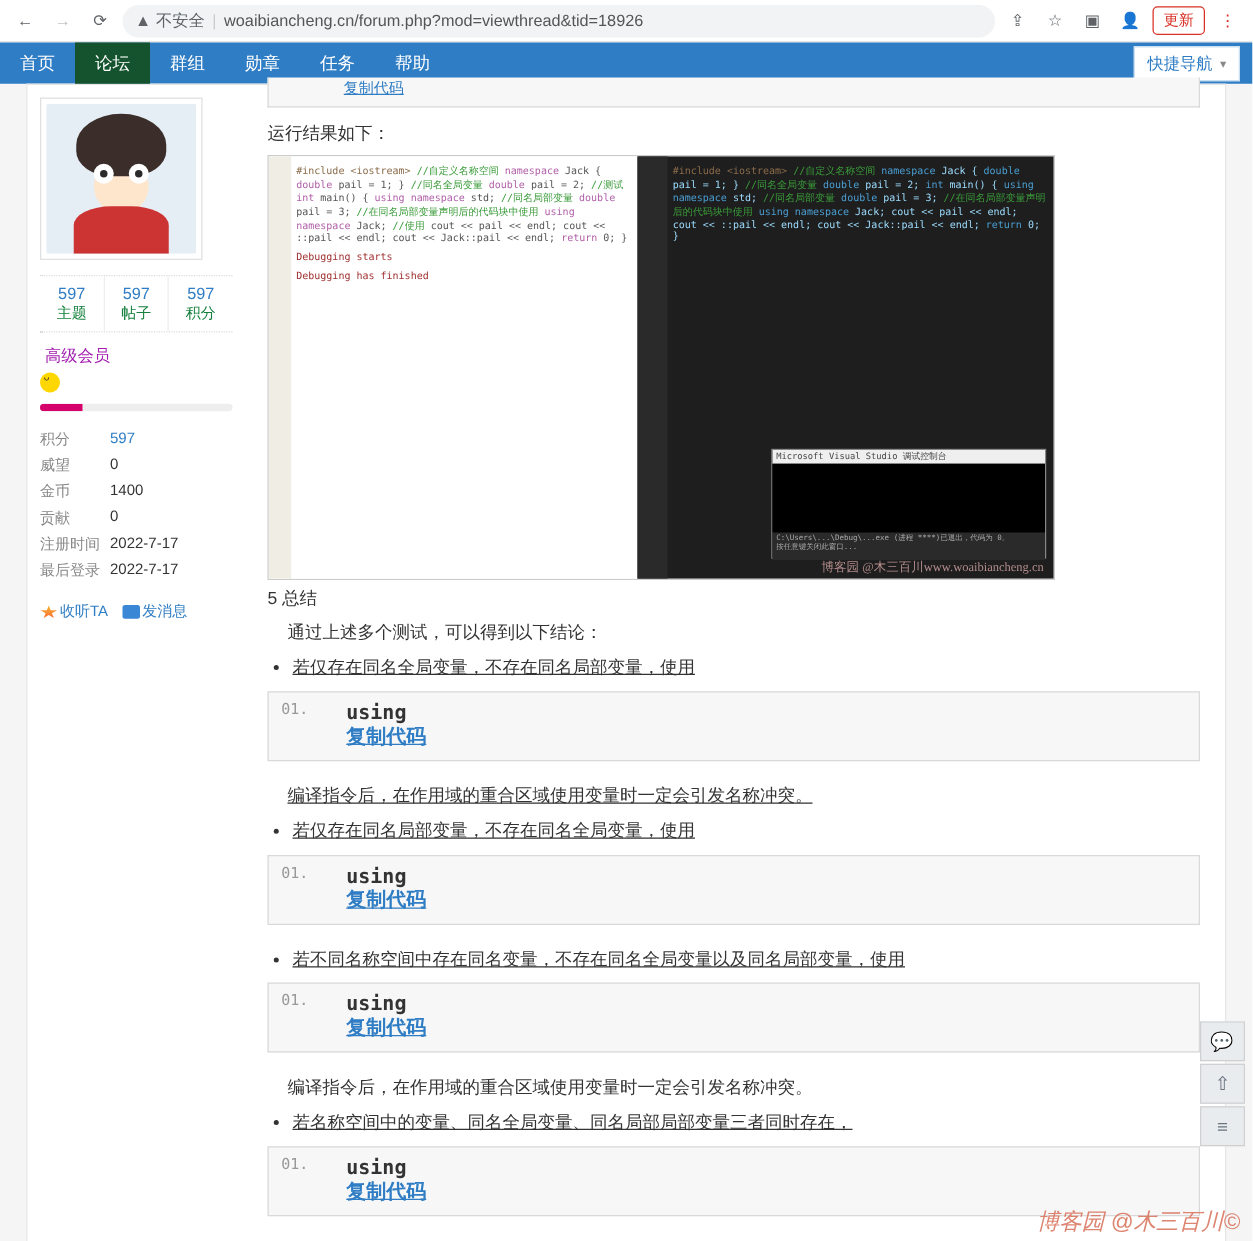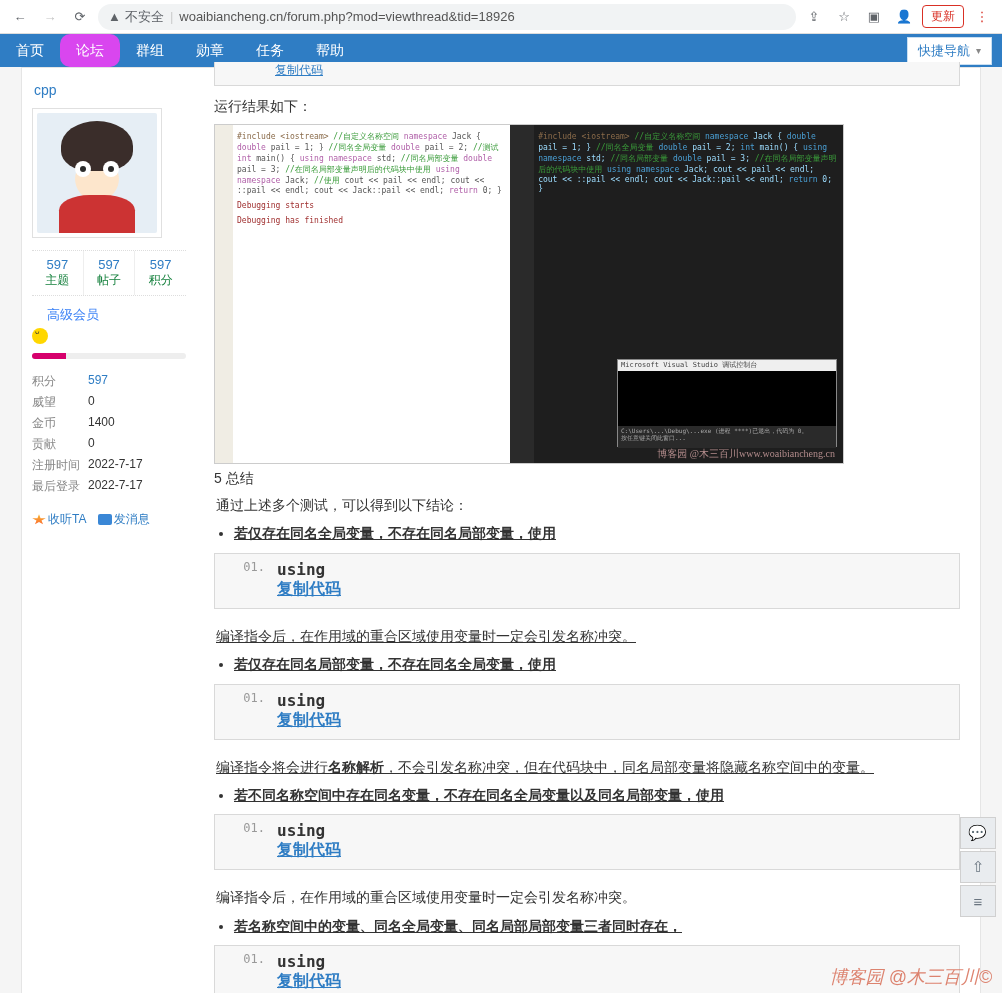--- a/index.html
+++ b/index.html
@@ -6,64 +6,64 @@
 body { font-family:"Microsoft YaHei",Arial,sans-serif; font-size:13px; color:#333; background:#fff; }
 .browser-bar { height:34px; display:flex; align-items:center; padding:0 8px; gap:6px; border-bottom:1px solid #ddd; }
 .nav-btn { width:24px; height:24px; display:flex; align-items:center; justify-content:center; color:#5f6368; user-select:none; cursor:default; }
 .nav-btn.disabled { color:#c4c4c4; }
 .url-bar { flex:1; height:26px; background:#f1f3f4; border-radius:13px; display:flex; align-items:center; padding:0 10px; gap:6px; font-size:13px; color:#555; }
 .url-warn { display:flex; align-items:center; gap:4px; color:#5f6368; }
 .icon-btn { width:24px; height:24px; display:flex; align-items:center; justify-content:center; color:#5f6368; }
 .update-btn { border:1px solid #d93025; color:#d93025; border-radius:4px; padding:2px 8px; font-size:12px; }
 .page { background:#f5f5f5; }
 .topnav { background:#2f7dc4; height:33px; display:flex; align-items:center; color:#fff; padding:0 10px 0 0; }
-.topnav-item { padding:0 16px; height:33px; display:flex; align-items:center; font-size:14px;border-radius:10px; }
-.topnav-item.active { background:#d946ef; }
+.topnav-item { padding:0 16px; height:33px; display:flex; align-items:center; font-size:14px; }
+.topnav-item.active { background:#14532d; }
 .quick-nav { margin-left:auto; background:#fff; color:#2f7dc4; border:1px solid #c9dff2; padding:4px 10px; font-size:13px; display:flex; align-items:center; gap:6px; }
 .quick-nav::after { content:"▾"; font-size:10px; color:#888; }
 .content { max-width:960px; margin:0 auto; background:#fff; border:1px solid #e5e5e5; display:flex; }
 .sidebar { width:174px; padding:10px 10px 30px 10px; }
 .username { color:#2f7dc4; font-size:14px; padding:4px 2px 10px 2px; font-weight:500; }
 .avatar-wrap { border:1px solid #e0e0e0; padding:4px; width:130px; margin-bottom:12px; }
 .avatar { width:120px; height:120px; background:radial-gradient(circle at 50% 55%,#fde6cc 0 24%,transparent 25%),linear-gradient(#e6eef5,#e6eef5); border-radius:2px; position:relative; overflow:hidden; }
 .avatar::before { content:""; position:absolute; top:8px; left:24px; width:72px; height:50px; background:#3a2d2a; border-radius:50% 50% 40% 40%; }
 .avatar::after { content:""; position:absolute; bottom:0; left:22px; width:76px; height:38px; background:#c33; border-radius:40% 40% 0 0; }
 .eyes { position:absolute; top:48px; left:38px; width:44px; height:16px; display:flex; justify-content:space-between; }
 .eye { width:16px; height:16px; background:#fff; border-radius:50%; display:flex; align-items:center; justify-content:center; }
 .eye::after { content:""; width:6px; height:6px; background:#2a2a2a; border-radius:50%; }
 .stat-row { display:flex; border-top:1px dotted #ddd; border-bottom:1px dotted #ddd; margin-bottom:10px; }
 .stat { flex:1; text-align:center; padding:6px 0; }
 .stat+.stat { border-left:1px solid #eee; }
 .stat-num { color:#2f7dc4; font-size:13px; }
 .stat-lbl { color:#15803d; font-size:12px; }
-.rank { color:#3b82f6; margin:8px 15px 4px; }
+.rank { color:#a21caf; margin:8px 4px 4px; }
 .smiley { width:16px; height:16px; background:gold; border-radius:50%; display:inline-block; position:relative; }
 .smiley::after { content:"ᵕ"; position:absolute; top:-2px; left:3px; font-size:12px; }
 .progress { height:6px; background:#eee; margin:6px 0 12px; border-radius:3px; overflow:hidden; }
 .progress div { height:100%; width:22%; background:#d6006c; }
 .info-row { display:flex; font-size:12px; padding:2px 0; color:#555; }
 .info-k { width:56px; color:#888; }
 .info-v { color:#333; }
 .info-v.blue { color:#2f7dc4; }
 .actions { margin-top:14px; font-size:12px; }
 .actions a { color:#2f7dc4; text-decoration:none; margin-right:8px; }
 .ic { display:inline-block; width:14px; height:11px; vertical-align:middle; margin-right:2px; }
 .ic-fav { background:linear-gradient(#f7b733,#fc6a2f); clip-path:polygon(50% 0,61% 35%,98% 35%,68% 57%,79% 91%,50% 70%,21% 91%,32% 57%,2% 35%,39% 35%); }
 .ic-msg { background:#3a87d6; border-radius:2px; position:relative; }
 .main { flex:1; padding:0 20px 30px 18px; min-width:0; }
-.copycol { width:50px; padding:6px 0 6px 10px; color:#999; font-family:monospace; text-align:right; vertical-align:top; font-size:12px; }
+.copycol { width:50px; padding:6px 0 6px 10px; color:#999; font-family:monospace; vertical-align:top; font-size:12px; }
 .codecol { padding:6px 10px 8px 12px; font-family:monospace; font-size:16px;font-weight:bold; }
 .codebox { border:1px solid #d9d9d9; background:#f7f7f7; margin:8px 0 16px; }
 .codebox table { width:100%; border-collapse:collapse; }
 .copy-link { color:#2f7dc4; text-decoration:underline; cursor:pointer; }
 .section-h { margin:6px 0 6px; color:#333; font-size:14px; }
-.para { margin:4px 2px 6px; line-height:1.6; font-size:14px; }
+.para { margin:4px 16px 6px; line-height:1.6; font-size:14px; }
 .para u,.bullet u { text-decoration:underline; }
 .ulist { list-style:disc; margin:0 0 4px 20px; }
-.bullet { margin:2px 0 4px; line-height:1.6; font-size:14px;font-weight:bold; }
+.bullet { margin:2px 0 4px; line-height:1.6; font-size:14px; }
 .shot-img { width:630px; height:340px; display:flex; margin:8px 0 2px; font-family:monospace; font-size:8px; overflow:hidden; border:1px solid #ccc; }
 .shot-l { width:47%; background:#fff; padding:6px 6px 6px 22px; position:relative; color:#555; }
 .shot-l::before { content:""; position:absolute; left:0; top:0; bottom:0; width:18px; background:#f0ede4; }
 .shot-r { width:53%; background:#1e1e1e; color:#9cdcfe; padding:6px 6px 6px 28px; position:relative; }
 .shot-r::before { content:""; position:absolute; left:0; top:0; bottom:0; width:24px; background:#2a2a2a; }
 .cmt { color:#3a9b3a; } .kw { color:#b05fa8; } .inc { color:#8a6b4a; }
 .shot-r .cmt { color:#3a9b3a; } .shot-r .kw { color:#4a9fd4; } .shot-r .inc { color:#8a6b4a; }
 .dbg { color:#a03030; margin-top:6px; }
 .mini-console { position:absolute; right:6px; bottom:16px; width:220px; height:88px; background:#000000; border:1px solid #888; }
 .mini-console .bar { height:11px; background:#efefef; font-size:7px; padding:0 3px; color:#444; }
@@ -103,21 +103,20 @@
     <div class="topnav-item">群组</div>
     <div class="topnav-item">勋章</div>
     <div class="topnav-item">任务</div>
     <div class="topnav-item">帮助</div>
     <div class="quick-nav">快捷导航</div>
   </div>
 
   <div class="content">
 
     <div class="sidebar">
-      <div class="username">cpp</div>
       <div class="avatar-wrap">
         <div class="avatar">
             <div class="eyes">
               <div class="eye"></div>
               <div class="eye"></div>
             </div>
           </div>
       </div>
       <div class="stat-row">
         <div class="stat">
@@ -270,21 +269,20 @@
           <table>
             <tbody>
               <tr>
         <td class="copycol">01.</td>
         <td class="codecol"><div>using</div>
         <span class="copy-link">复制代码</span></td>
       </tr>
             </tbody>
           </table>
         </div>
-      <div class="para"><u><span>编译指令将会进行</span><b>名称解析</b><span>，不会引发名称冲突，但在代码块中，同名局部变量将隐藏名称空间中的变量。</span></u></div>
 
       <ul class="ulist">
           <li class="bullet"><u>若不同名称空间中存在同名变量，不存在同名全局变量以及同名局部变量，使用</u></li>
         </ul>
       <div class="codebox">
           <table>
             <tbody>
               <tr>
         <td class="copycol">01.</td>
         <td class="codecol"><div>using</div>

